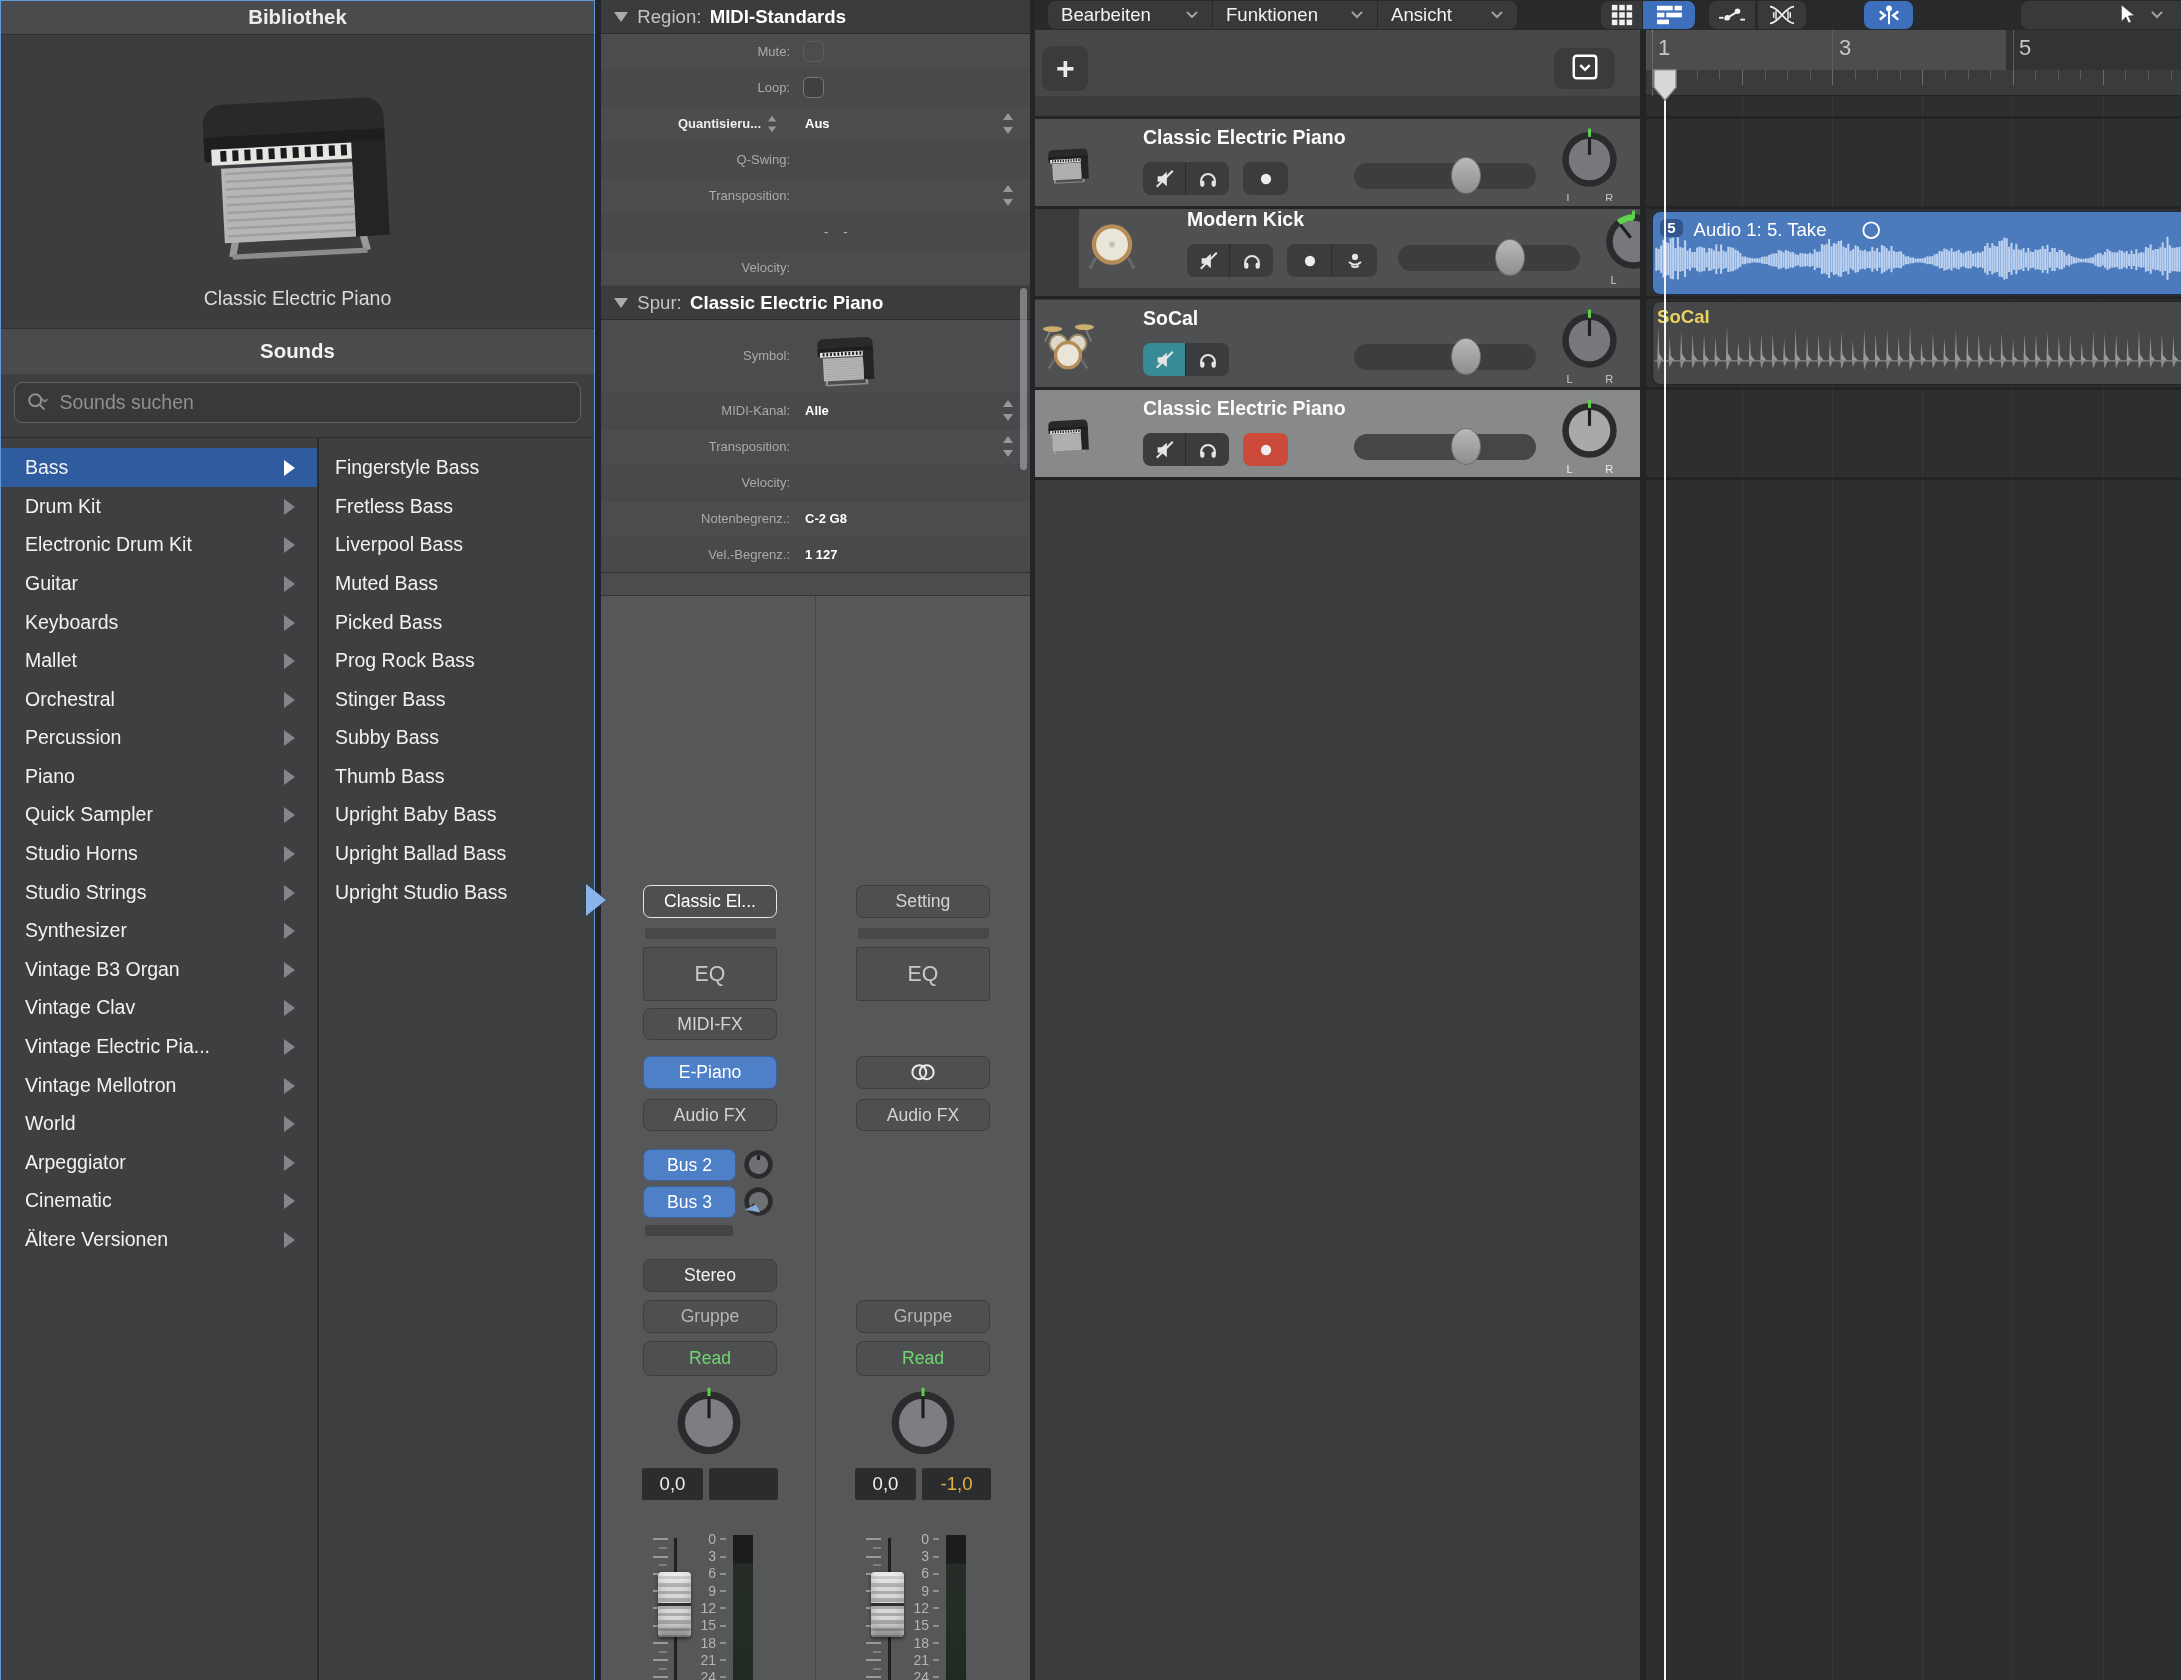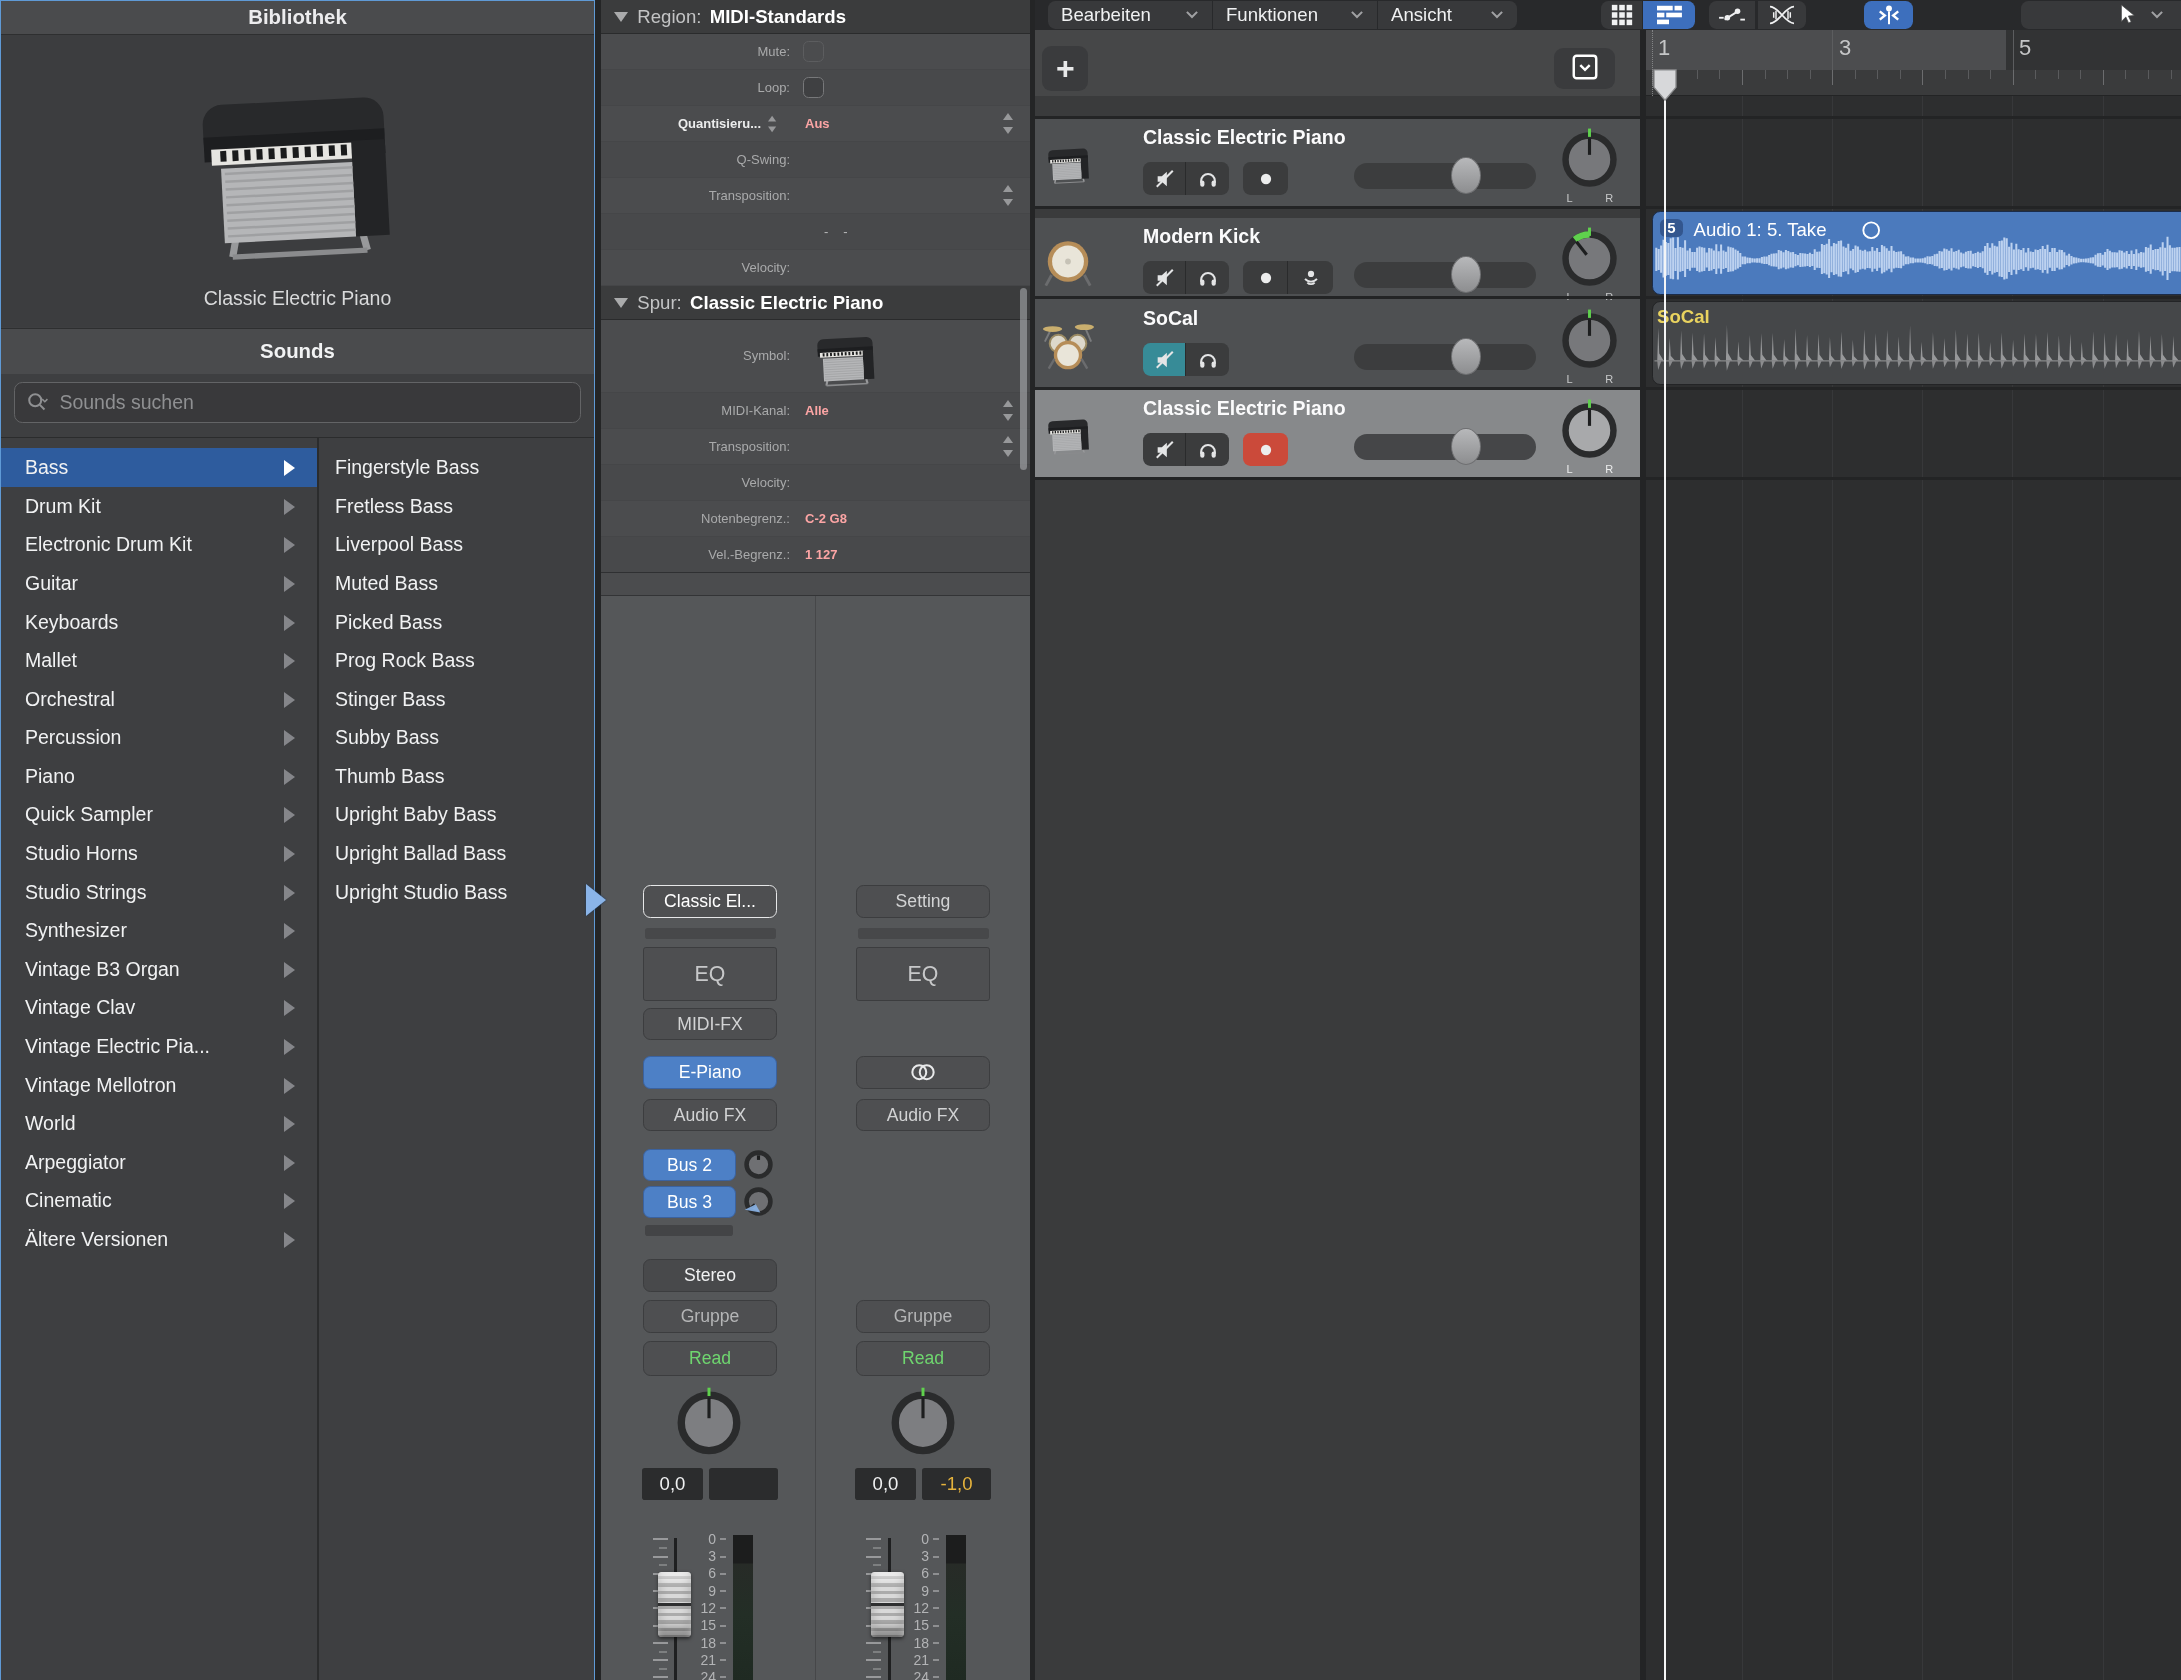--- a/index.html
+++ b/index.html
@@ -42,21 +42,21 @@
   .sec-head{position:relative;height:33px;background:#3b3c3d;border-bottom:0.9px solid #2a2b2c;
             display:flex;align-items:center;padding-left:13px;font-size:18.6px}
   .tri-down{width:0;height:0;border-left:7.4px solid transparent;border-right:7.4px solid transparent;
             border-top:10.2px solid #aaabac;margin-right:9.3px}
   .sec-label{color:#c3c4c5;margin-right:8.3px}
   .sec-value{color:#ffffff;font-weight:bold}
   .irow{position:relative;height:35px;border-bottom:0.9px solid #454648;font-size:13px;background:#4b4c4e}
   .irow.alt{background:#48494b}
   .irow .lbl{position:absolute;left:0;top:0;width:189px;height:35px;line-height:35px;text-align:right;color:#a9aaab}
   .irow .lbl.bright{color:#eceded;font-weight:bold}
-  .irow .val{position:absolute;left:204px;top:0;line-height:35px;color:#fca5a5;font-weight:bold}
+  .irow .val{position:absolute;left:204px;top:0;line-height:35px;color:#ffffff;font-weight:bold}
   .irow .val.dim{color:#b9babb;font-weight:normal}
   .chk{position:absolute;left:202px;top:6.5px;width:21.3px;height:21.3px;border:1.9px solid #77787a;
        border-radius:5.6px;background:#3f4042;box-sizing:border-box}
   .chk.dim{border-color:#5c5d5f;background:transparent}
   .stepper{position:absolute;right:15px;top:5.6px;width:13px;height:24px}
   .stepper::before{content:"";position:absolute;left:0.9px;top:1.9px;border-left:5.6px solid transparent;
        border-right:5.6px solid transparent;border-bottom:7.4px solid #97989a}
   .stepper::after{content:"";position:absolute;left:0.9px;bottom:1.9px;border-left:5.6px solid transparent;
        border-right:5.6px solid transparent;border-top:7.4px solid #97989a}
   .stepper.inline{left:165px;right:auto;transform:scale(.82)}
@@ -726,21 +726,21 @@
         <div class="tknob">
           <svg width="59" height="78" viewBox="0 0 64 84">
             <circle cx="32" cy="36" r="26" fill="#77787b" stroke="#2a2b2c" stroke-width="7"></circle>
             <rect x="30.4" y="2.5" width="3.2" height="9" fill="#5fd14d"></rect>
             <line x1="32" y1="31" x2="32" y2="13" stroke="#1d1e1f" stroke-width="3.4" transform="rotate(0 32 36)"></line>
             <text x="7" y="82" font-size="12" fill="#c8c9ca" font-family="Liberation Sans,sans-serif">L</text>
             <text x="49" y="82" font-size="12" fill="#c8c9ca" font-family="Liberation Sans,sans-serif">R</text>
           </svg>
         </div>
       </div>
-      <div class="trow" style="top: 122px;">
+      <div class="trow" style="top: 105px; margin-left: 44px;">
         <div class="ticon">
           <svg viewBox="0 0 56 56" width="100%" height="100%">
   <line x1="11" y1="42" x2="5" y2="53" stroke="#6b6c6e" stroke-width="3"></line>
   <line x1="45" y1="42" x2="51" y2="53" stroke="#6b6c6e" stroke-width="3"></line>
   <circle cx="28" cy="28" r="21" fill="#b68d58"></circle>
             <circle cx="28" cy="28" r="16.5" fill="#e9e5d9"></circle>
   <circle cx="28" cy="28" r="3" fill="#c6c2b6"></circle>
           </svg>
         </div>
         <div class="tname">Modern Kick</div>

